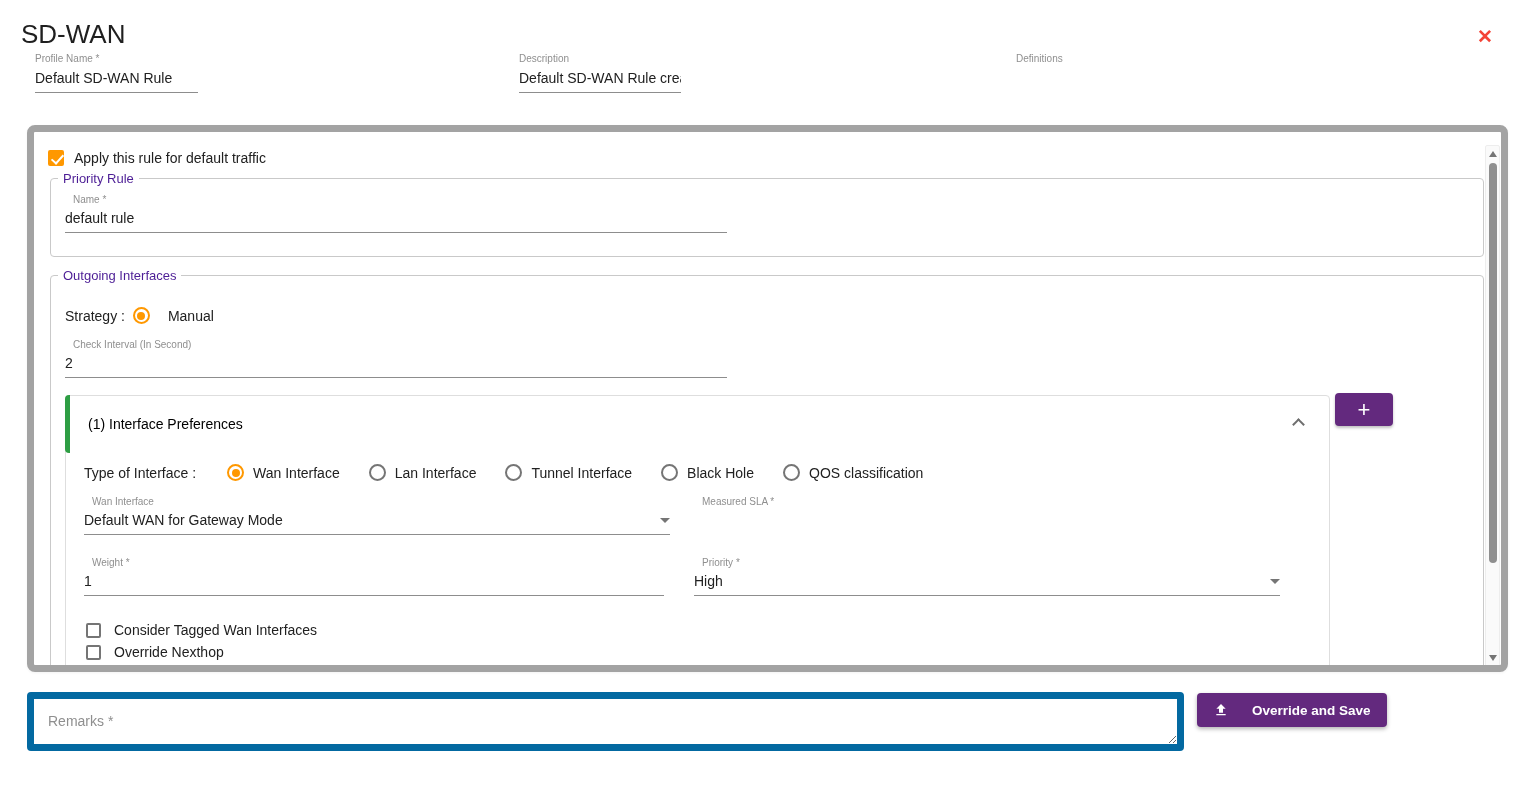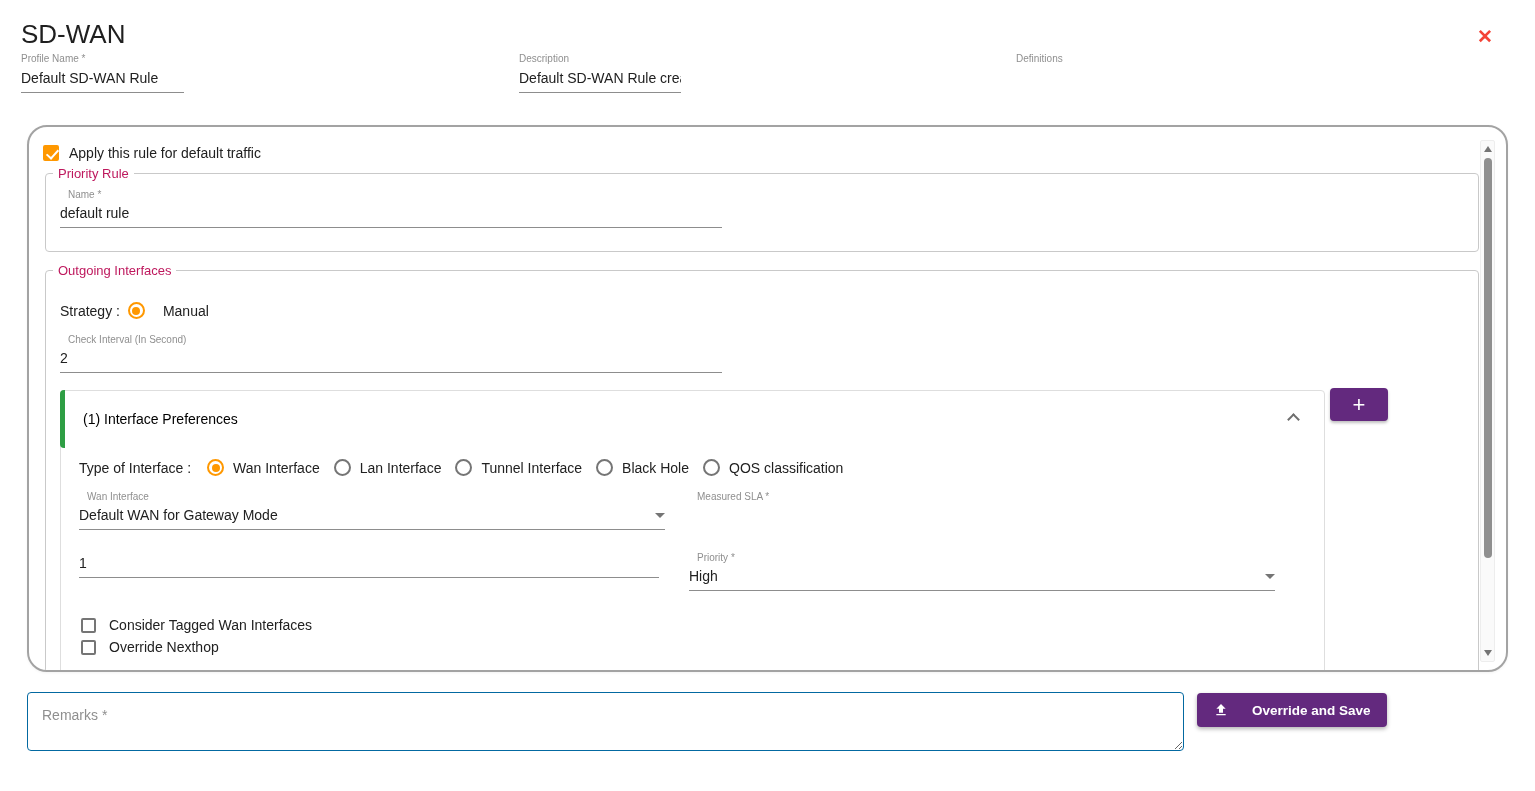--- a/index.html
+++ b/index.html
@@ -18,42 +18,42 @@
   .fld .val { font-size:14px; color:#212121; padding:4px 0 6px; border-bottom:1px solid #8d8d8d;
               white-space:nowrap; overflow:hidden; cursor:text; }
   .fld.sel .val { display:flex; align-items:center; justify-content:space-between; cursor:pointer; }
   .caret { width:0; height:0; border-left:5px solid transparent; border-right:5px solid transparent;
            border-top:5px solid #757575; flex:0 0 auto; margin-left:6px; }
   .fld.disabled .val { color:#9e9e9e; border-bottom:1px dotted #b3b3b3; }
   .fld.disabled .caret { border-top-color:#9e9e9e; }
 
   
   .panel { position:absolute; left:27px; top:125px; width:1481px; height:547px;
-           border:2px solid #a3a3a3; border-radius:20px; background:#fff; overflow:hidden;
+           border:7px solid #a3a3a3; border-radius:8px; background:#fff; overflow:hidden;
            box-shadow:0 1px 3px rgba(0,0,0,.05); }
 
   
   .cb { position:relative; width:16px; height:16px; border:2px solid #757575; border-radius:2px;
         background:#fff; flex:0 0 auto; cursor:pointer; }
   .cb.checked { background:#ff9800; border-color:#ff9800; }
   .cb.checked::after { content:""; position:absolute; left:4px; top:0px; width:5px; height:10px;
         border:solid #fff; border-width:0 2px 2px 0; transform:rotate(42deg); }
 
   
   .rad { position:relative; width:17px; height:17px; border:2px solid #757575; border-radius:50%;
          background:#fff; flex:0 0 auto; cursor:pointer; }
   .rad.on { border-color:#ff9800; }
   .rad.on::after { content:""; position:absolute; left:2.5px; top:2.5px; width:8px; height:8px;
          border-radius:50%; background:#ff9800; }
 
   .apply-row { position:absolute; left:14px; top:18px; display:flex; align-items:center; gap:10px; }
   .apply-row .txt { font-size:14px; color:#212121; cursor:default; }
 
   fieldset { position:absolute; border:1px solid #c9c9c9; border-radius:4px; background:#fff; }
-  legend { margin-left:7px; padding:0 5px; font-size:13px; color:#be185d; }
+  legend { margin-left:7px; padding:0 5px; font-size:13px; color:#4c1d95; }
 
   .fs-priority { left:16px; top:39px; width:1434px; height:86px; }
   .fs-outgoing { left:16px; top:136px; width:1434px; height:470px; }
 
   .fs-fld { position:absolute; }
   .fs-fld .lbl { font-size:10px; color:#8f8f8f; height:13px;padding-left:8px; }
   .fs-fld .val { font-size:14px; color:#212121; padding:3px 0 6px; border-bottom:1px solid #8d8d8d;
                  white-space:nowrap; overflow:hidden; cursor:text; }
   .fs-fld.sel .val { display:flex; align-items:center; justify-content:space-between; cursor:pointer; }
 
@@ -63,21 +63,21 @@
 
   
   .pref-card { position:absolute; left:14px; top:112px; width:1265px; height:340px;
                border:1px solid #dedede; border-radius:4px; background:#fff; }
   .green-bar { position:absolute; left:-1px; top:-1px; width:5px; height:58px;
                background:#2e9e44; border-radius:4px 0 0 4px; }
   .pref-head { position:absolute; left:22px; top:20px; font-size:14px; color:#000000; cursor:pointer; }
   .chev-up { position:absolute; left:1228px; top:24px; width:9px; height:9px; cursor:pointer;
              border-left:2px solid #6e6e6e; border-top:2px solid #6e6e6e; transform:rotate(45deg); }
 
-  .type-row { position:absolute; left:18px; top:68px; display:flex; align-items:center; gap:9px; }
+  .type-row { position:absolute; left:18px; top:68px; display:flex; align-items:center; gap:24px; }
   .type-row .tlabel { font-size:14px; color:#212121; margin-right:2px; }
   .type-row .opt { display:flex; align-items:center; gap:9px; margin-left:5px; }
   .type-row .opt .olabel { font-size:14px; color:#212121; cursor:default; }
 
   .cb-row { position:absolute; display:flex; align-items:center; gap:13px; }
   .cb-row .cb { width:15px; height:15px; }
   .cb-row .txt { font-size:14px; color:#212121; }
 
   .plus-btn { position:absolute; left:1284px; top:110px; width:58px; height:33px; background:#63297e;
               border:none; border-radius:4px; color:#fff; font-size:22px; line-height:30px; text-align:center;
@@ -87,39 +87,39 @@
   .sb-track { position:absolute; left:1451px; top:13px; width:15px; height:522px; background:#fafafa;
               border:1px solid #ededed; border-radius:2px; }
   .sb-up, .sb-down { position:absolute; left:3px; width:0; height:0; cursor:pointer;
               border-left:4.5px solid transparent; border-right:4.5px solid transparent; }
   .sb-up { top:5px; border-bottom:6px solid #757575; }
   .sb-down { bottom:5px; border-top:6px solid #757575; }
   .sb-thumb { position:absolute; left:3px; top:17px; width:8px; height:400px; background:#8f8f8f;
               border-radius:4px; cursor:grab; }
 
   
-  .remarks { position:absolute; left:27px; top:692px; width:1157px; height:59px; border:1px solid #0369a1;
+  .remarks { position:absolute; left:27px; top:692px; width:1157px; height:59px; border:7px solid #0369a1;
              border-radius:4px; padding:14px; font-size:14px; color:#212121; resize:vertical;
              font-family:"Liberation Sans",sans-serif; outline:none; }
   .remarks::placeholder { color:#8f8f8f; }
   .save-btn { position:absolute; left:1197px; top:693px; height:34px; display:flex; align-items:center;
               gap:23px; padding:0 16px; background:#63297e; border:none; border-radius:4px; color:#fff;
               font-size:13.5px; font-weight:700; cursor:pointer; box-shadow:0 2px 4px rgba(0,0,0,.3);
               font-family:"Liberation Sans",sans-serif; }
   .save-btn svg { display:block; }
 </style>
 </head>
 <body>
 
 <div class="page">
 
   <div class="title">SD-WAN</div>
   <div class="close-x">✕</div>
 
-  <div class="fld" style="left:21px; top:53px; width:163px;">
+  <div class="fld" style="left:35px; top:53px; width:163px;">
     <div class="lbl">Profile Name *</div>
     <div class="val">Default SD-WAN Rule</div>
   </div>
   <div class="fld" style="left:519px; top:53px; width:162px;">
     <div class="lbl">Description</div>
     <div class="val">Default SD-WAN Rule created</div>
   </div>
   <div class="fld sel disabled" style="left:1016px; top:53px; width:240px;">
     <div class="lbl">Definitions</div>
   </div>
@@ -188,20 +188,21 @@
             <span>Default WAN for Gateway Mode</span>
             <span class="caret"></span>
           </div>
         </div>
 
         <div class="fs-fld sel" style="left:628px; top:100px; width:586px;">
           <div class="lbl">Measured SLA *</div>
         </div>
 
         <div class="fs-fld" style="left:18px; top:161px; width:580px;">
+          <div class="lbl">Weight *</div>
           <div class="val">1</div>
         </div>
 
         <div class="fs-fld sel" style="left:628px; top:161px; width:586px;">
           <div class="lbl">Priority *</div>
           <div class="val">
             <span>High</span>
             <span class="caret"></span>
           </div>
         </div>

